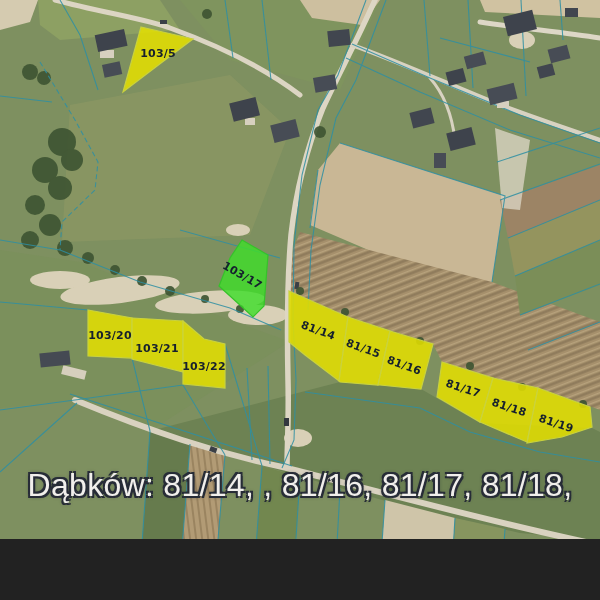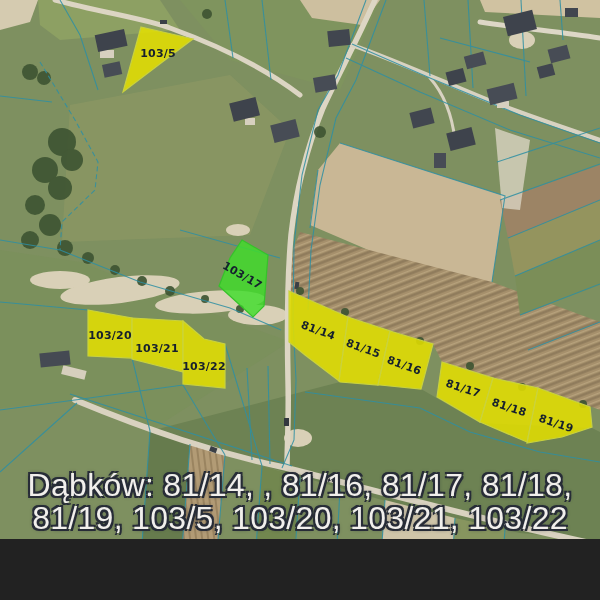--- a/index.html
+++ b/index.html
@@ -215,15 +215,14 @@
         <text x="463" y="389" transform="rotate(18 463 389)" class="parcel-label" fill="#16202e">81/17</text>
         <polygon points="493,378 538,388 527,442 480,422" fill="#e4e000" fill-opacity="0.86" stroke="#c9d23e" stroke-width="1.2"></polygon>
         <text x="509" y="408" transform="rotate(18 509 408)" class="parcel-label" fill="#16202e">81/18</text>
         <polygon points="538,388 590,407 592,427 562,437 527,443" fill="#e4e000" fill-opacity="0.86" stroke="#c9d23e" stroke-width="1.2"></polygon>
         <text x="556" y="424" transform="rotate(18 556 424)" class="parcel-label" fill="#16202e">81/19</text>
       </g>
 </svg>
 
 <div class="caption" style="color: rgb(241, 239, 236); text-shadow: rgb(39, 44, 55) -2px -2px 0px, rgb(39, 44, 55) 2px -2px 0px, rgb(39, 44, 55) -2px 2px 0px, rgb(39, 44, 55) 2px 2px 0px, rgb(39, 44, 55) 0px 0px 4px;">
   <div>Dąbków: 81/14, , 81/16, 81/17, 81/18,</div>
-  <div>81/19, 103/5, 103/20, 103/21, 103/22</div>
 </div>
 </div>
 
 </body></html>

